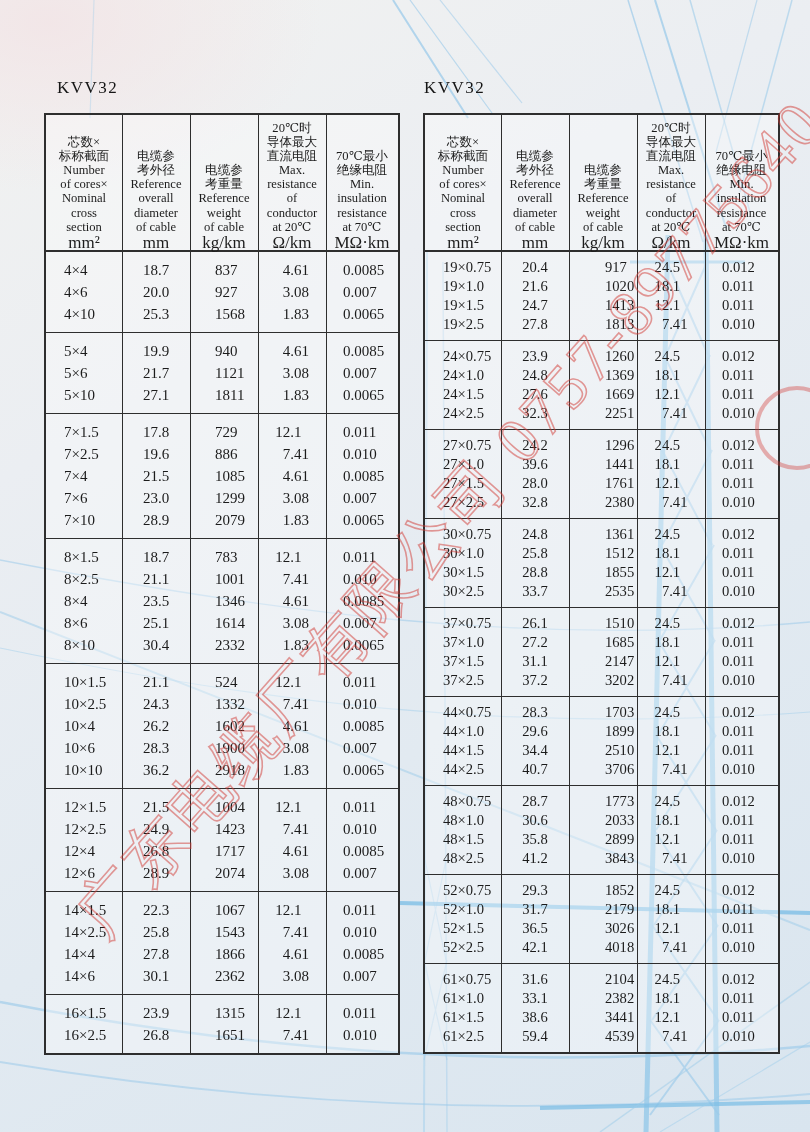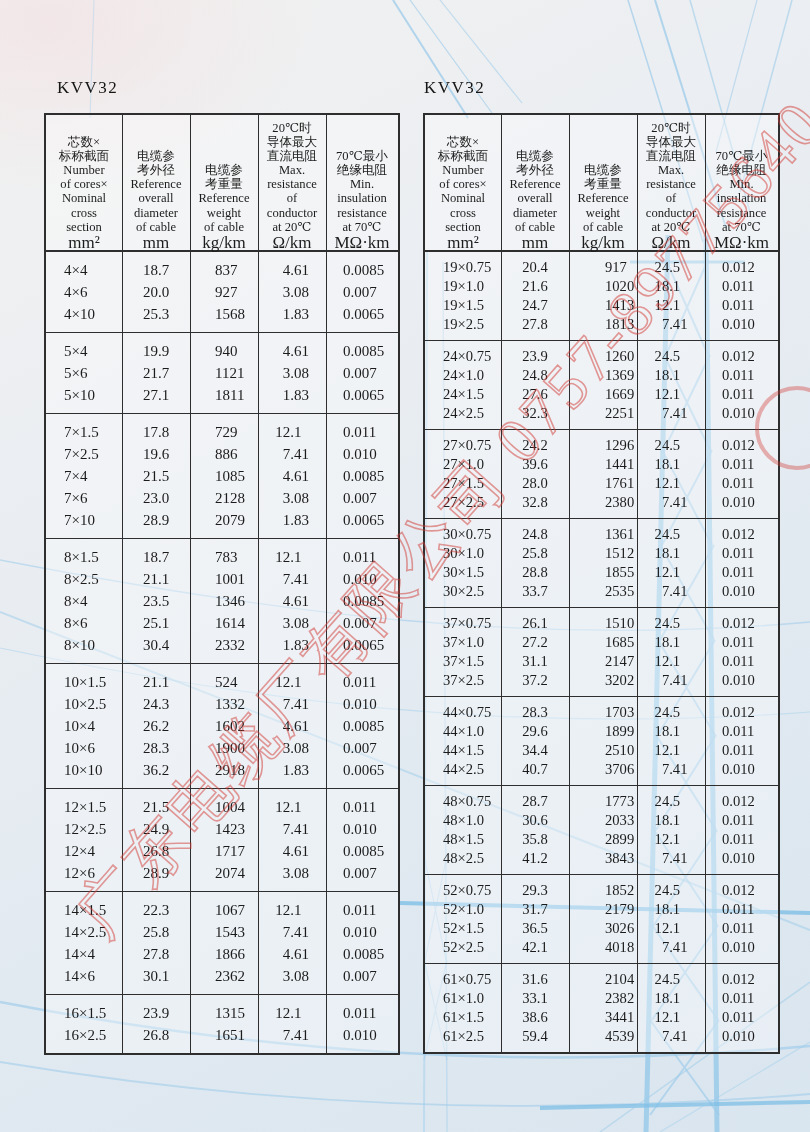--- a/index.html
+++ b/index.html
@@ -218,21 +218,21 @@
         <div class="trow">
           <div class="td c0">7×4</div>
           <div class="td c1">21.5</div>
           <div class="td c2">1085</div>
           <div class="td c3"><span class="ip">4</span>.<span class="fp">61</span></div>
           <div class="td c4">0.0085</div>
         </div>
         <div class="trow">
           <div class="td c0">7×6</div>
           <div class="td c1">23.0</div>
-          <div class="td c2">2128</div>
+          <div class="td c2">1299</div>
           <div class="td c3"><span class="ip">3</span>.<span class="fp">08</span></div>
           <div class="td c4">0.007</div>
         </div>
         <div class="trow">
           <div class="td c0">7×10</div>
           <div class="td c1">28.9</div>
           <div class="td c2">2079</div>
           <div class="td c3"><span class="ip">1</span>.<span class="fp">83</span></div>
           <div class="td c4">0.0065</div>
         </div>

